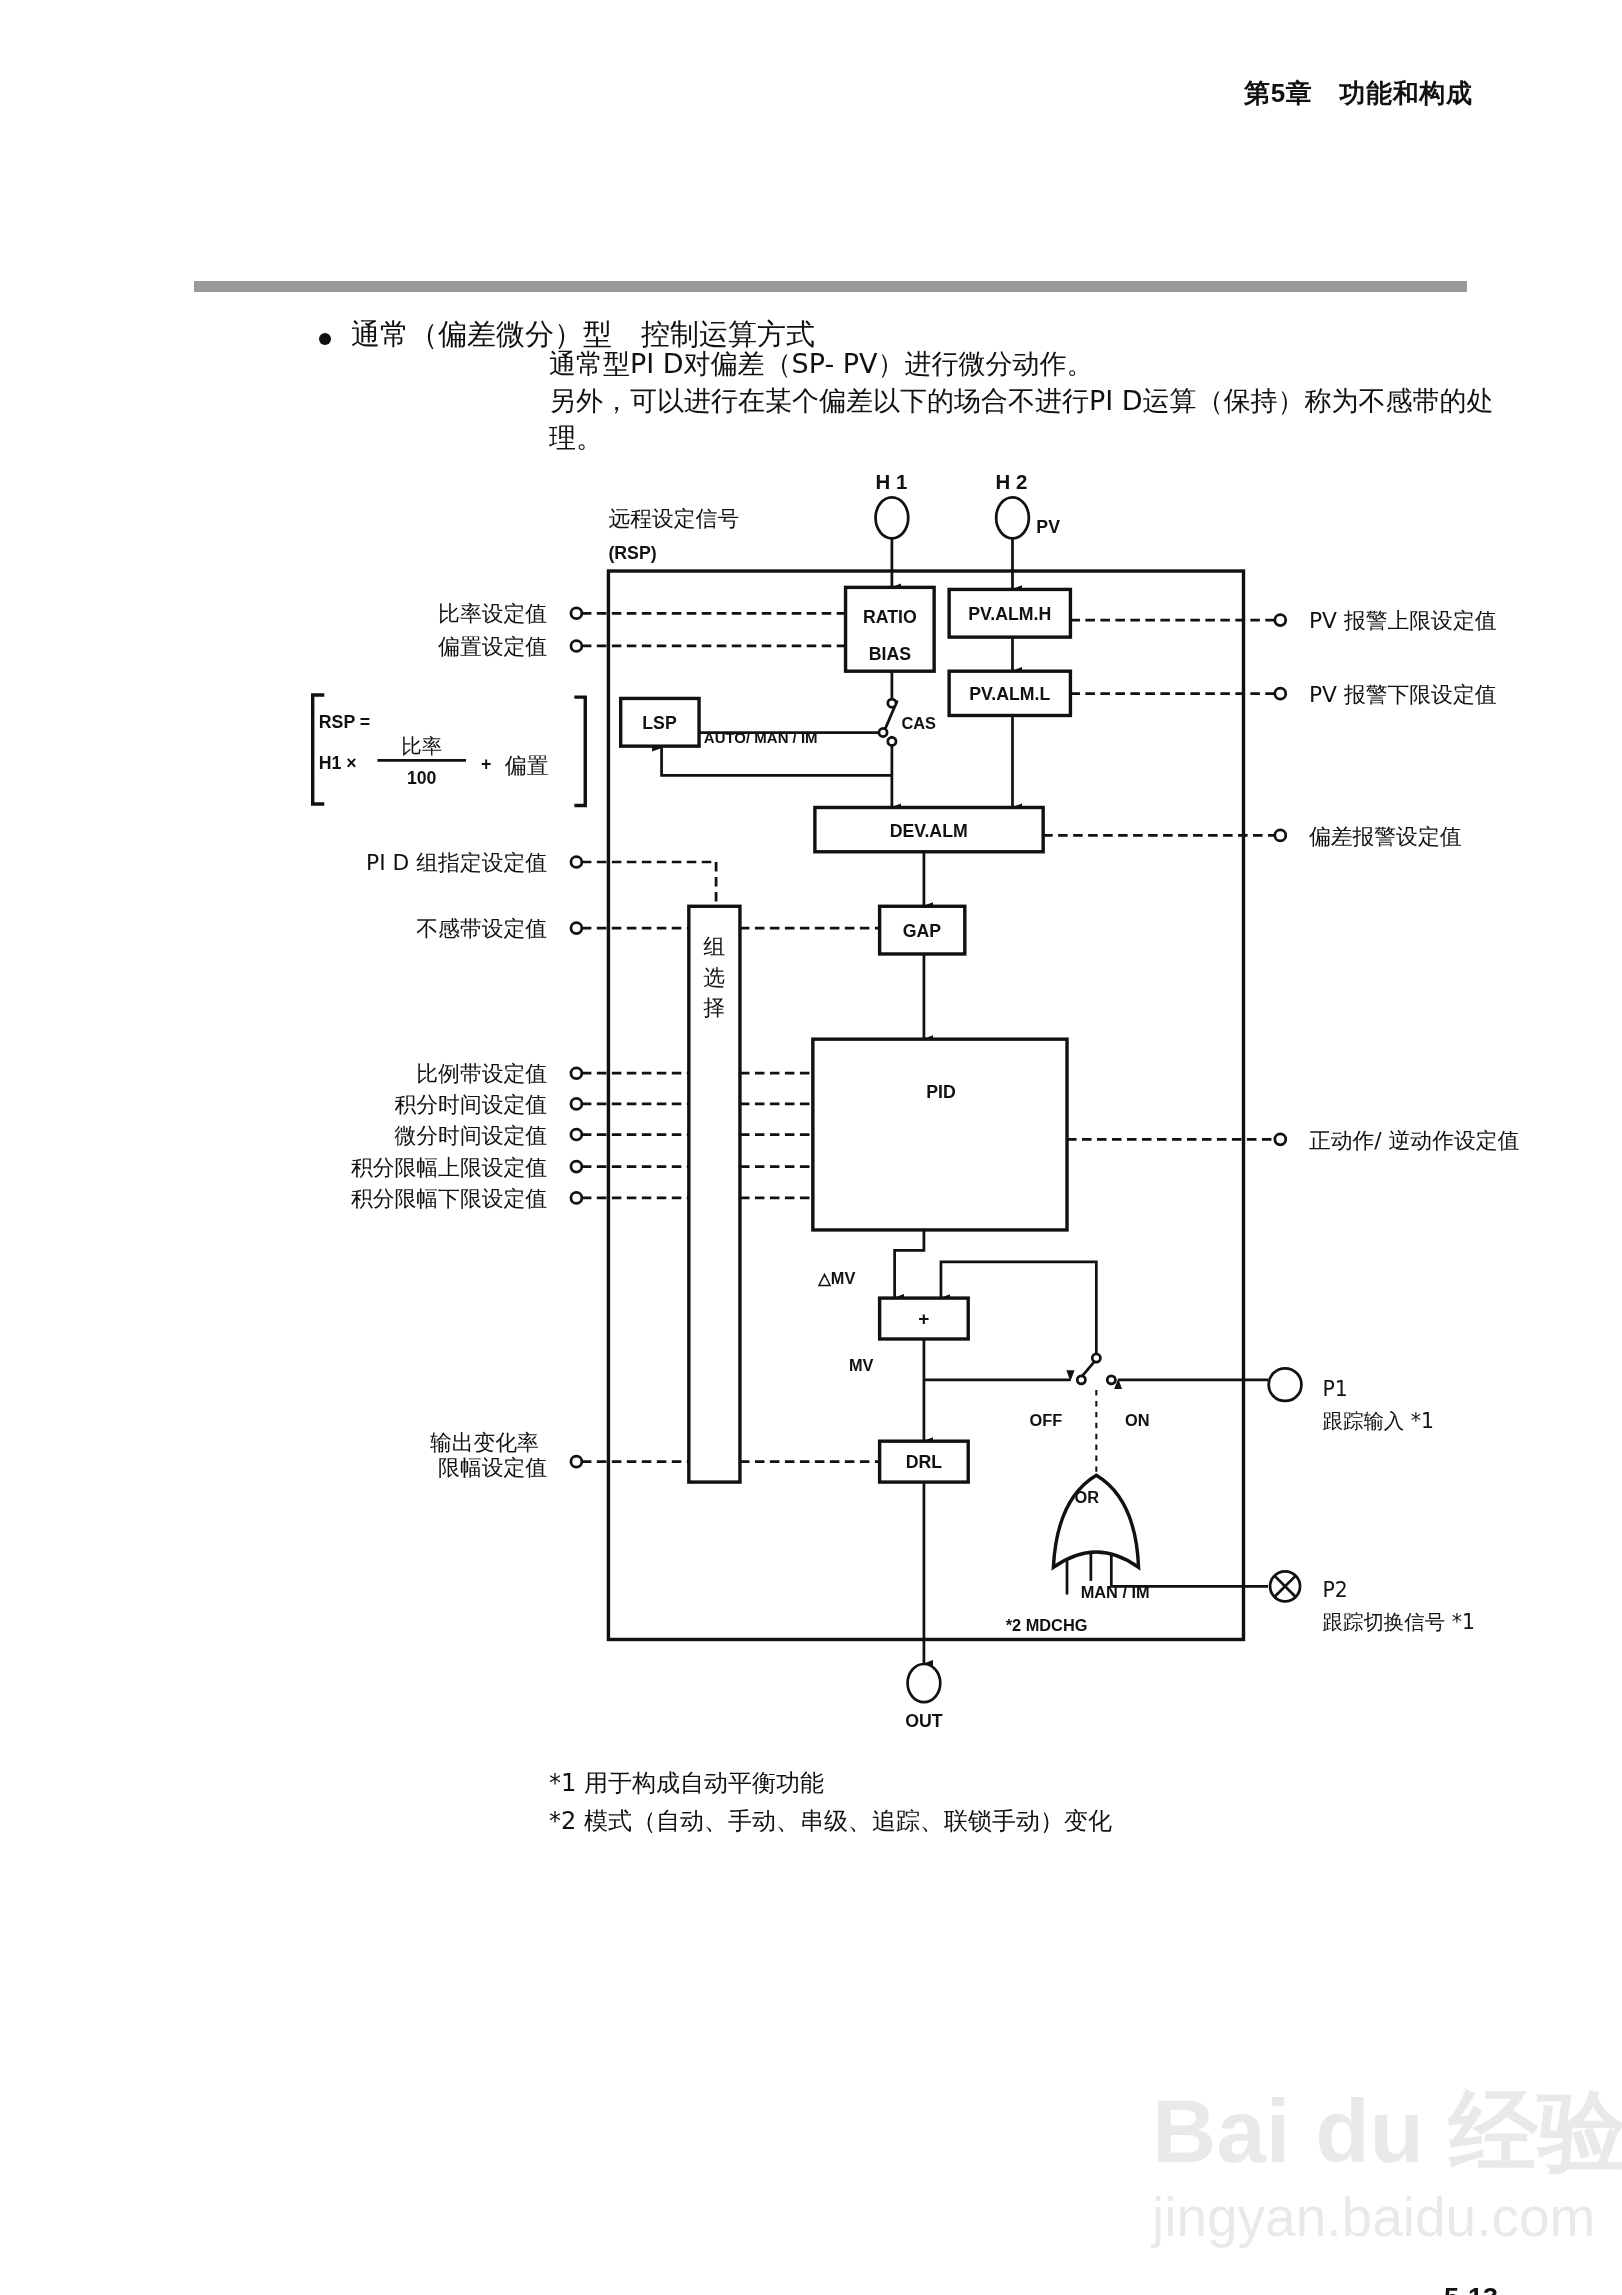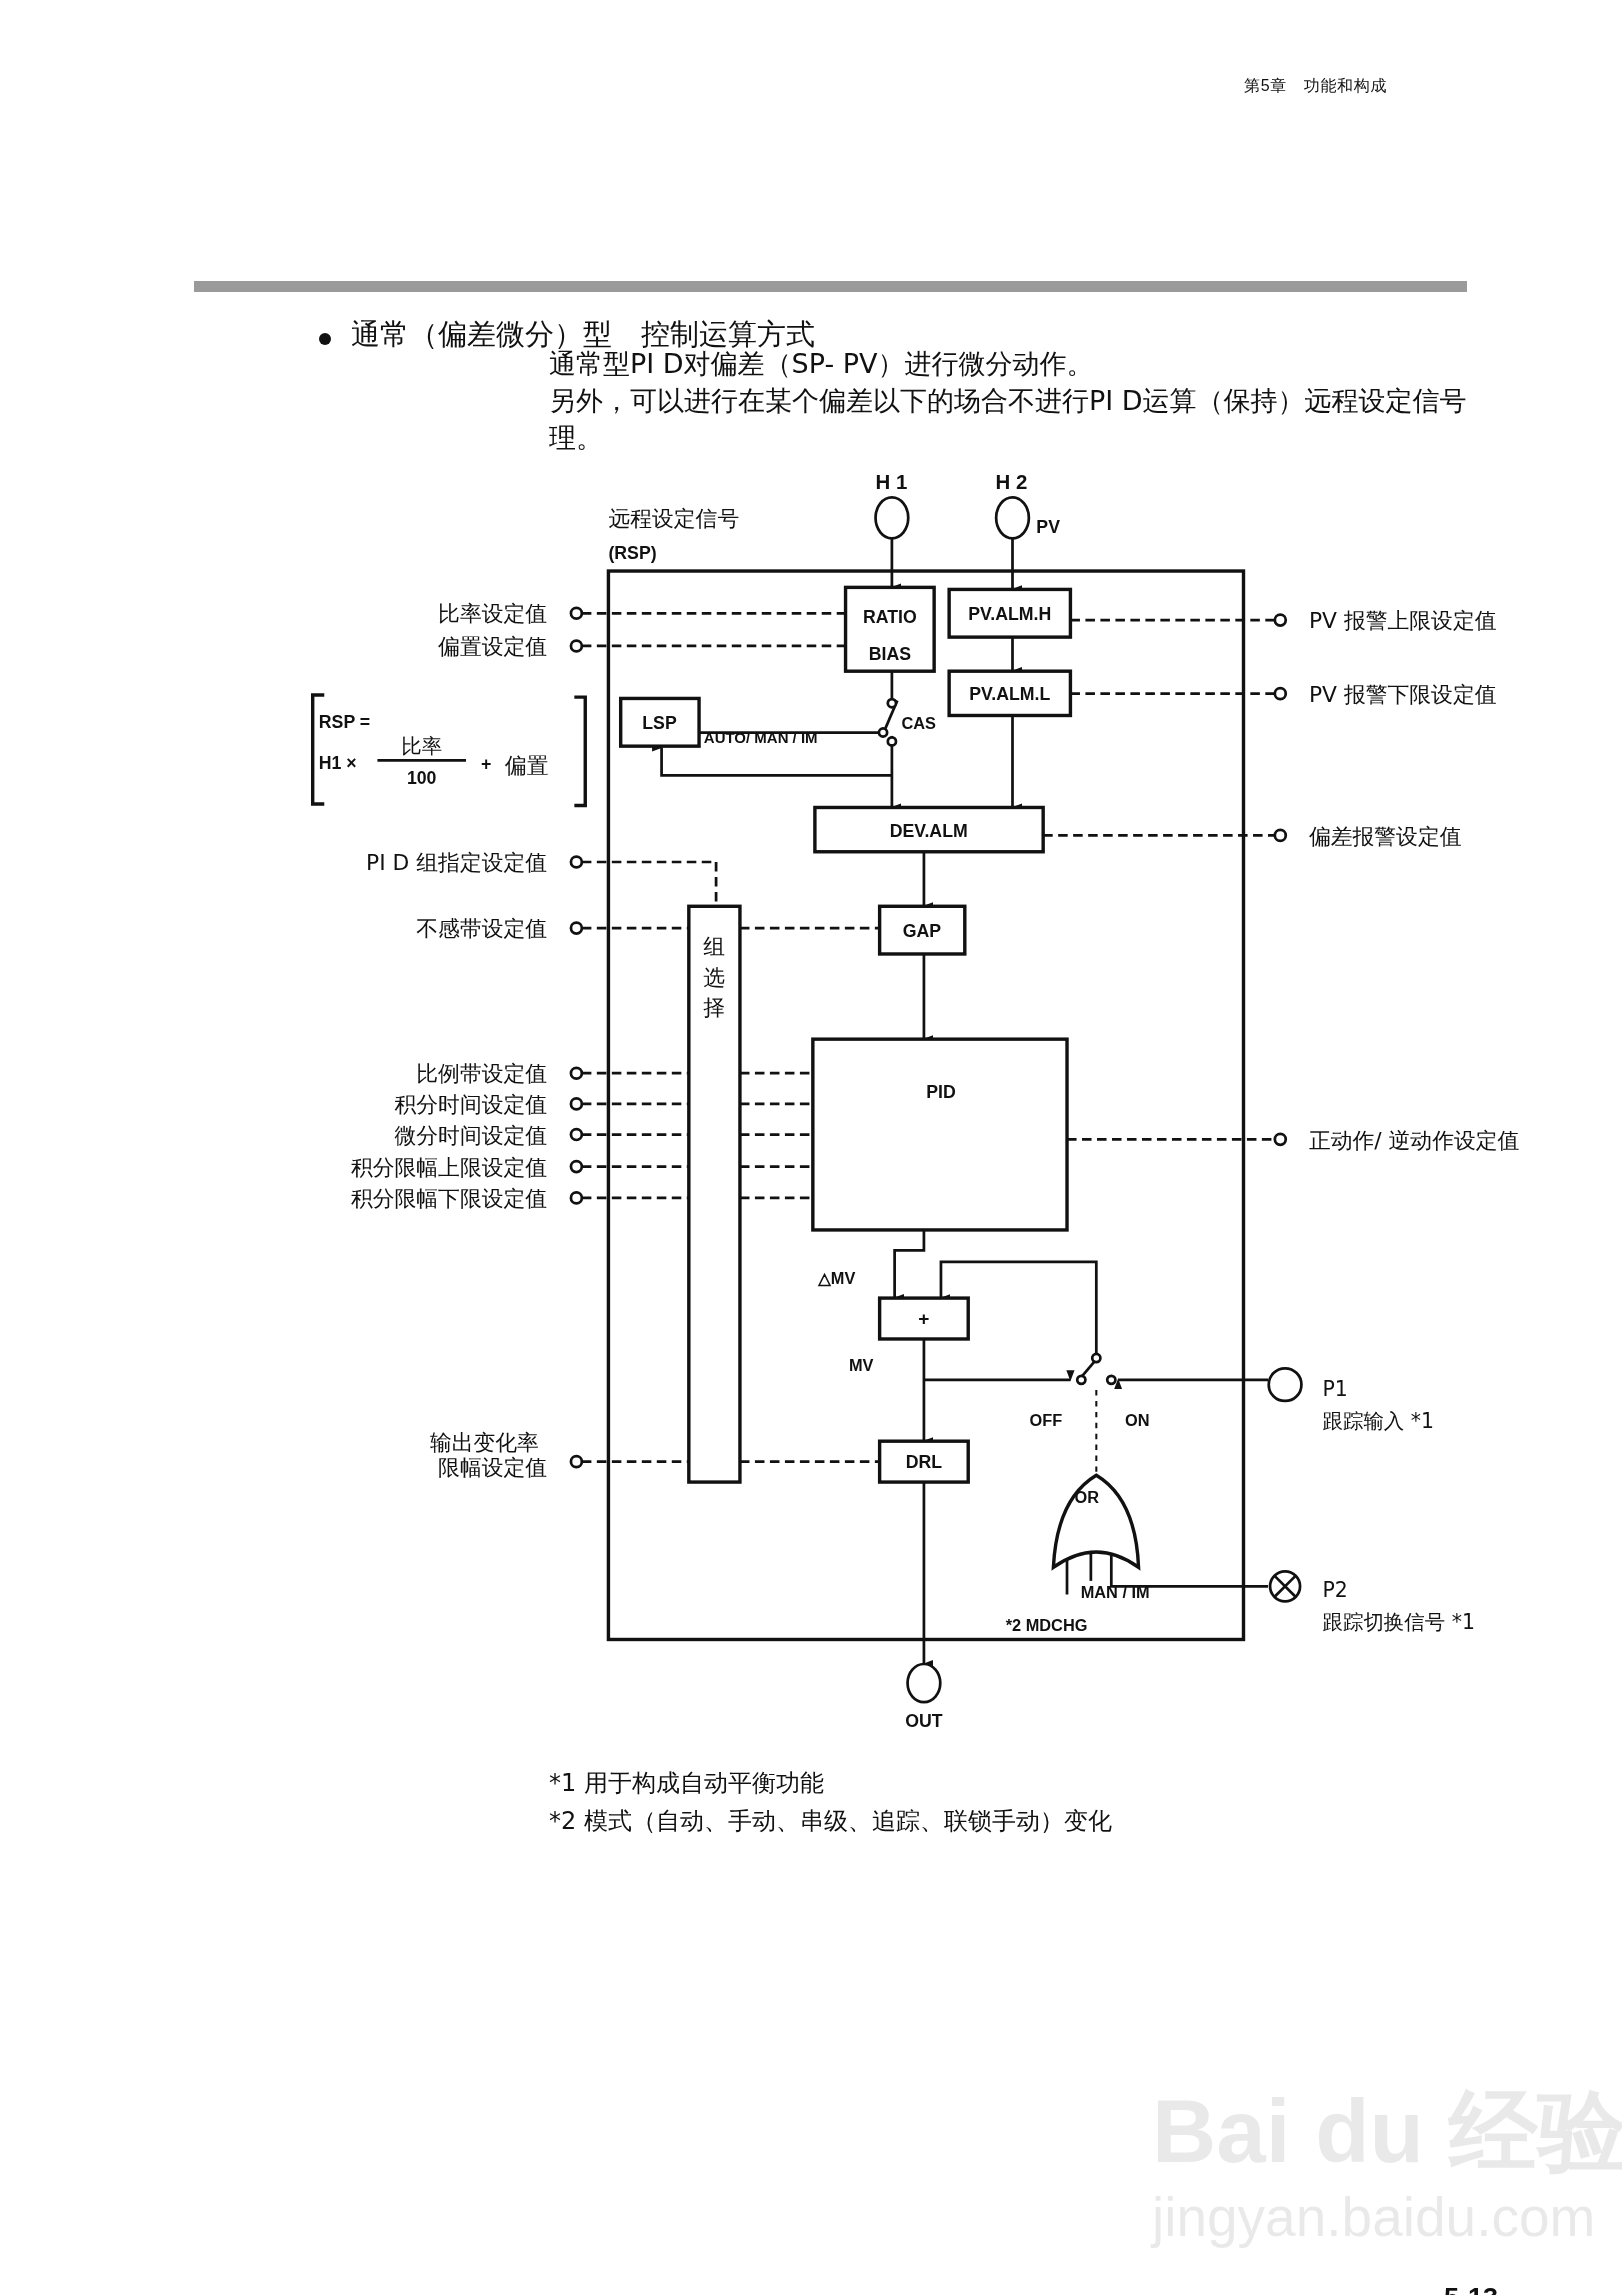--- a/index.html
+++ b/index.html
@@ -1,38 +1,38 @@
 <!DOCTYPE html>
 <html style="font-size:11px"><head>
 <meta charset="utf-8">
 <style>
   html,body{margin:0;padding:0;background:#fff;}
   body{width:1622px;height:2295px;position:relative;overflow:hidden;font-family:"DejaVu Sans","Liberation Sans",sans-serif;color:#111;}
   .abs{position:absolute;white-space:nowrap;}
-  #chapter{left:1244px;top:76px;font-size:16px;font-weight:normal;font-family:"Liberation Sans",sans-serif;letter-spacing:0.7px;}
+  #chapter{left:1244px;top:76px;font-size:26px;font-weight:bold;font-family:"Liberation Sans",sans-serif;letter-spacing:0.7px;}
   #rule{left:194px;top:281px;width:1273px;height:11px;background:#9a9a9a;}
   #bullet{left:319px;top:333px;width:12.3px;height:12.3px;border-radius:50%;background:#111;}
   #sect-title{left:351px;top:315px;font-size:29px;}
   .body-line{font-size:27px;left:549px;}
   #svgwrap{position:absolute;left:15px;top:0;width:1622px;height:2295px;margin-left:40px;}
   svg text{font-family:"DejaVu Sans","Liberation Sans",sans-serif;fill:#111;}
   .blk{font-weight:bold;font-family:"Liberation Sans",sans-serif;}
   .foot{font-size:24px;left:549px;}
   #pageno{left:1444px;top:2283px;font-size:27px;font-weight:bold;font-family:"Liberation Sans",sans-serif;}
   #wm{left:1152px;top:2072px;opacity:.12;}
 </style>
 </head>
 <body>
 
 <div class="abs" id="chapter">第5章　功能和构成</div>
 <div class="abs" id="rule"></div>
 <div class="abs" id="bullet"></div>
 <div class="abs" id="sect-title">通常（偏差微分）型　控制运算方式</div>
 <div class="abs body-line" style="top:346px">通常型PI D对偏差（SP- PV）进行微分动作。</div>
-<div class="abs body-line" style="top:383px">另外，可以进行在某个偏差以下的场合不进行PI D运算（保持）远程设定信号</div>
+<div class="abs body-line" style="top:383px">另外，可以进行在某个偏差以下的场合不进行PI D运算（保持）称为不感带的处</div>
 <div class="abs body-line" style="top:420px">理。</div>
 
 <div id="svgwrap">
 <svg width="1622" height="2295" viewBox="0 0 2380 3368" xmlns="http://www.w3.org/2000/svg">
   <defs>
     <marker id="arr" markerWidth="12" markerHeight="16" refX="6" refY="14" orient="auto" markerUnits="userSpaceOnUse">
       <path d="M0,0 L12,0 L6,16 z" fill="#111"></path>
     </marker>
   </defs>
   <g stroke="#111" stroke-width="5" fill="none">

